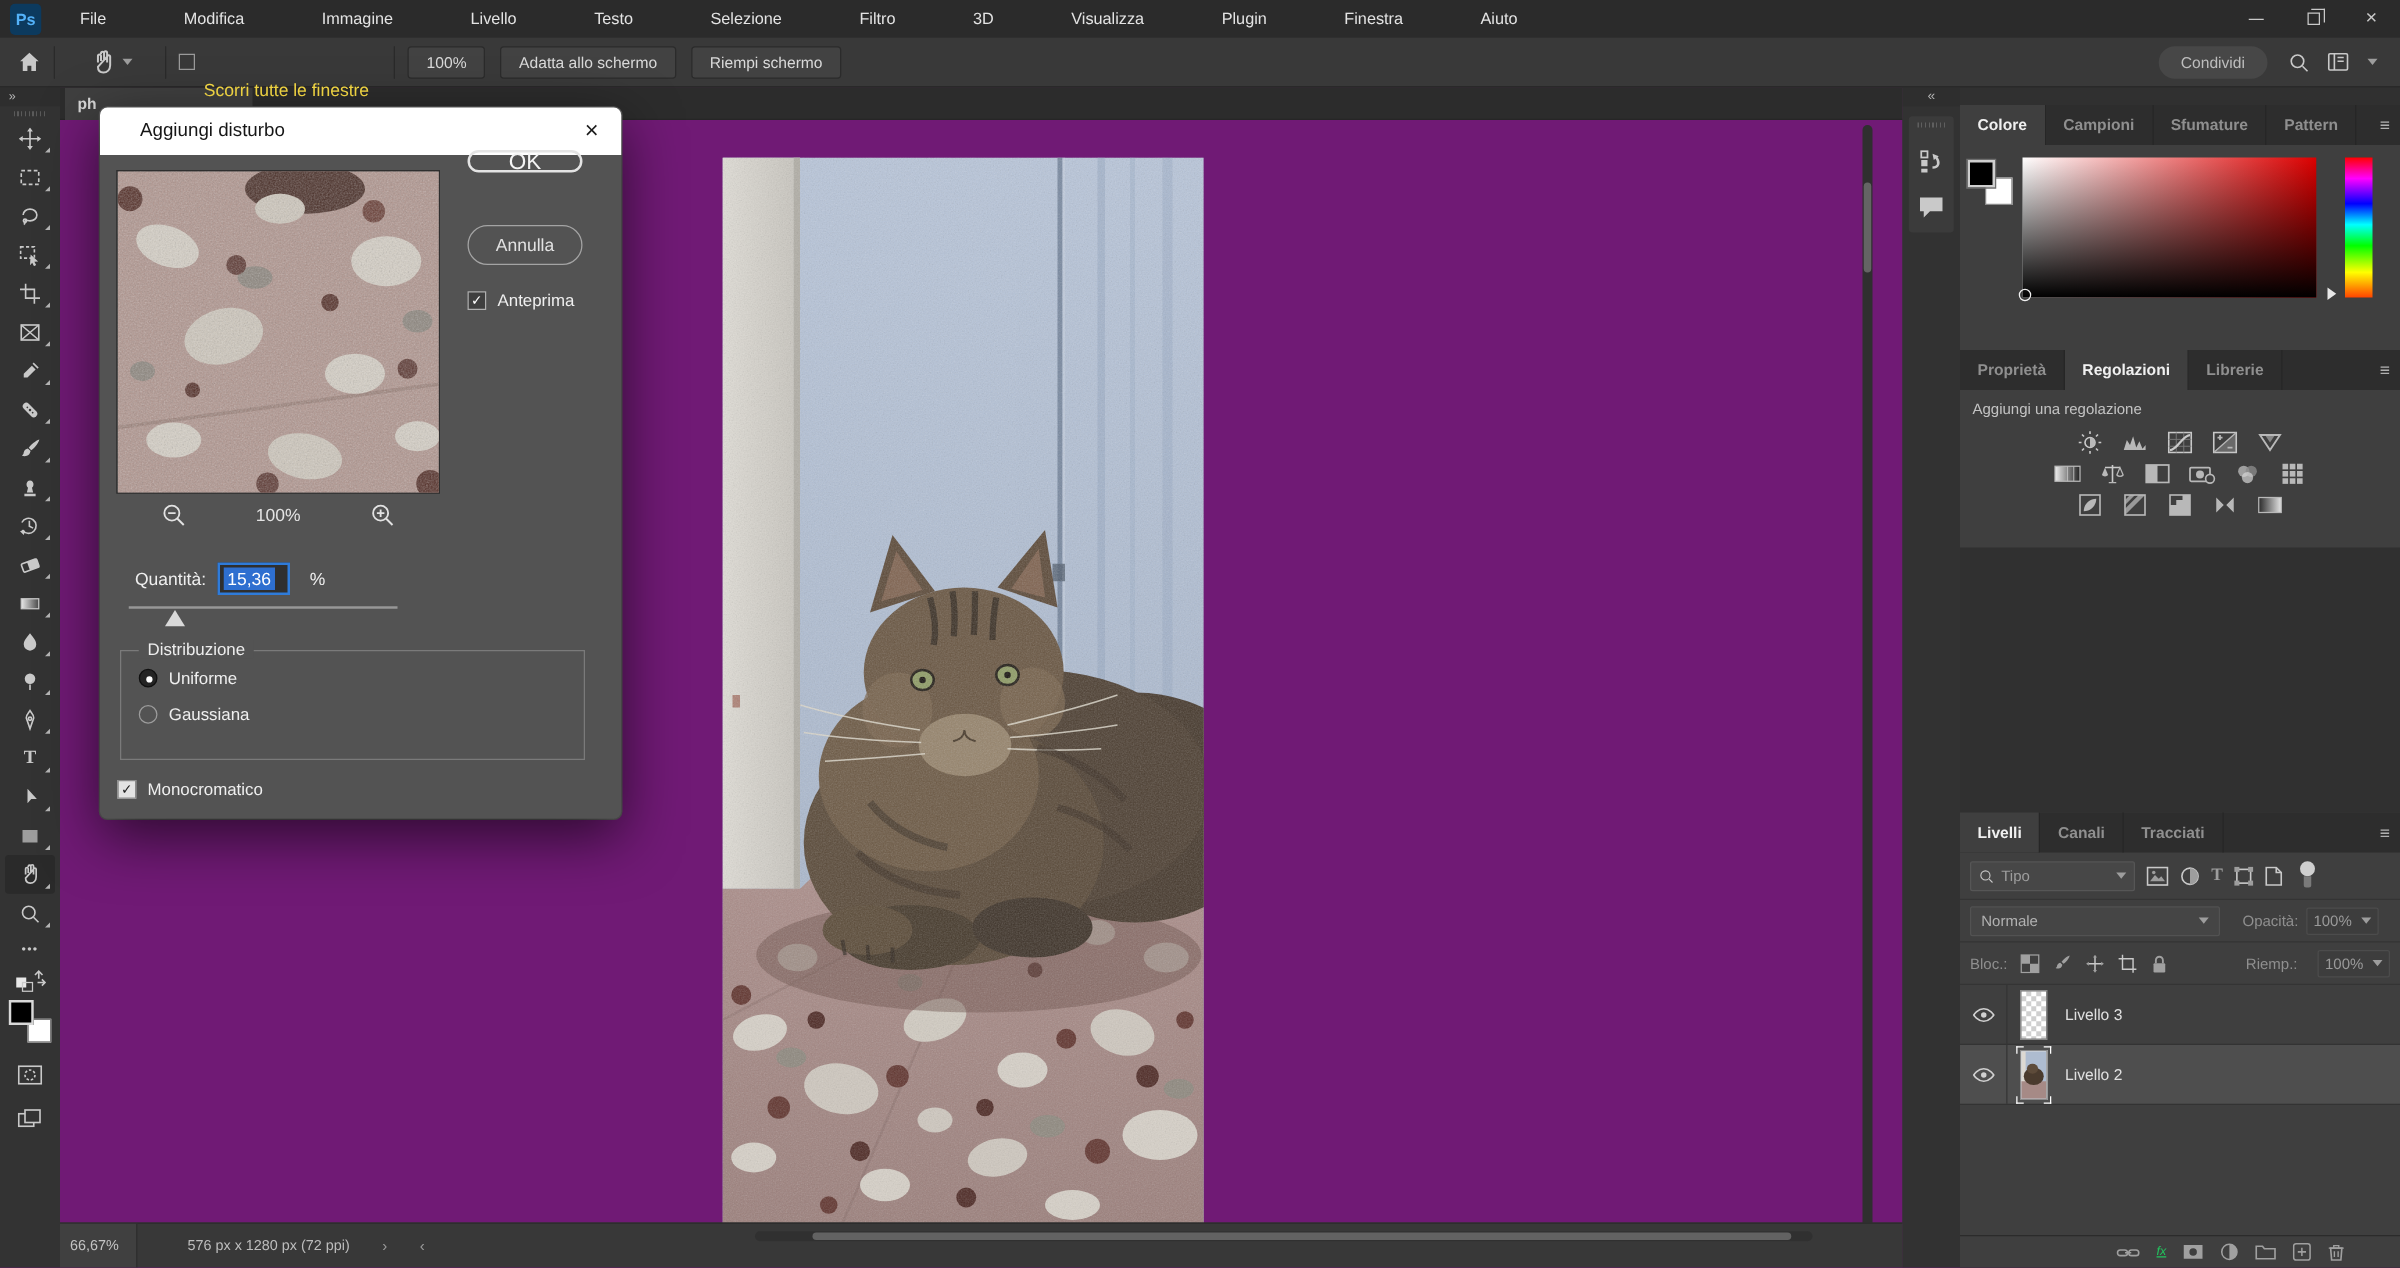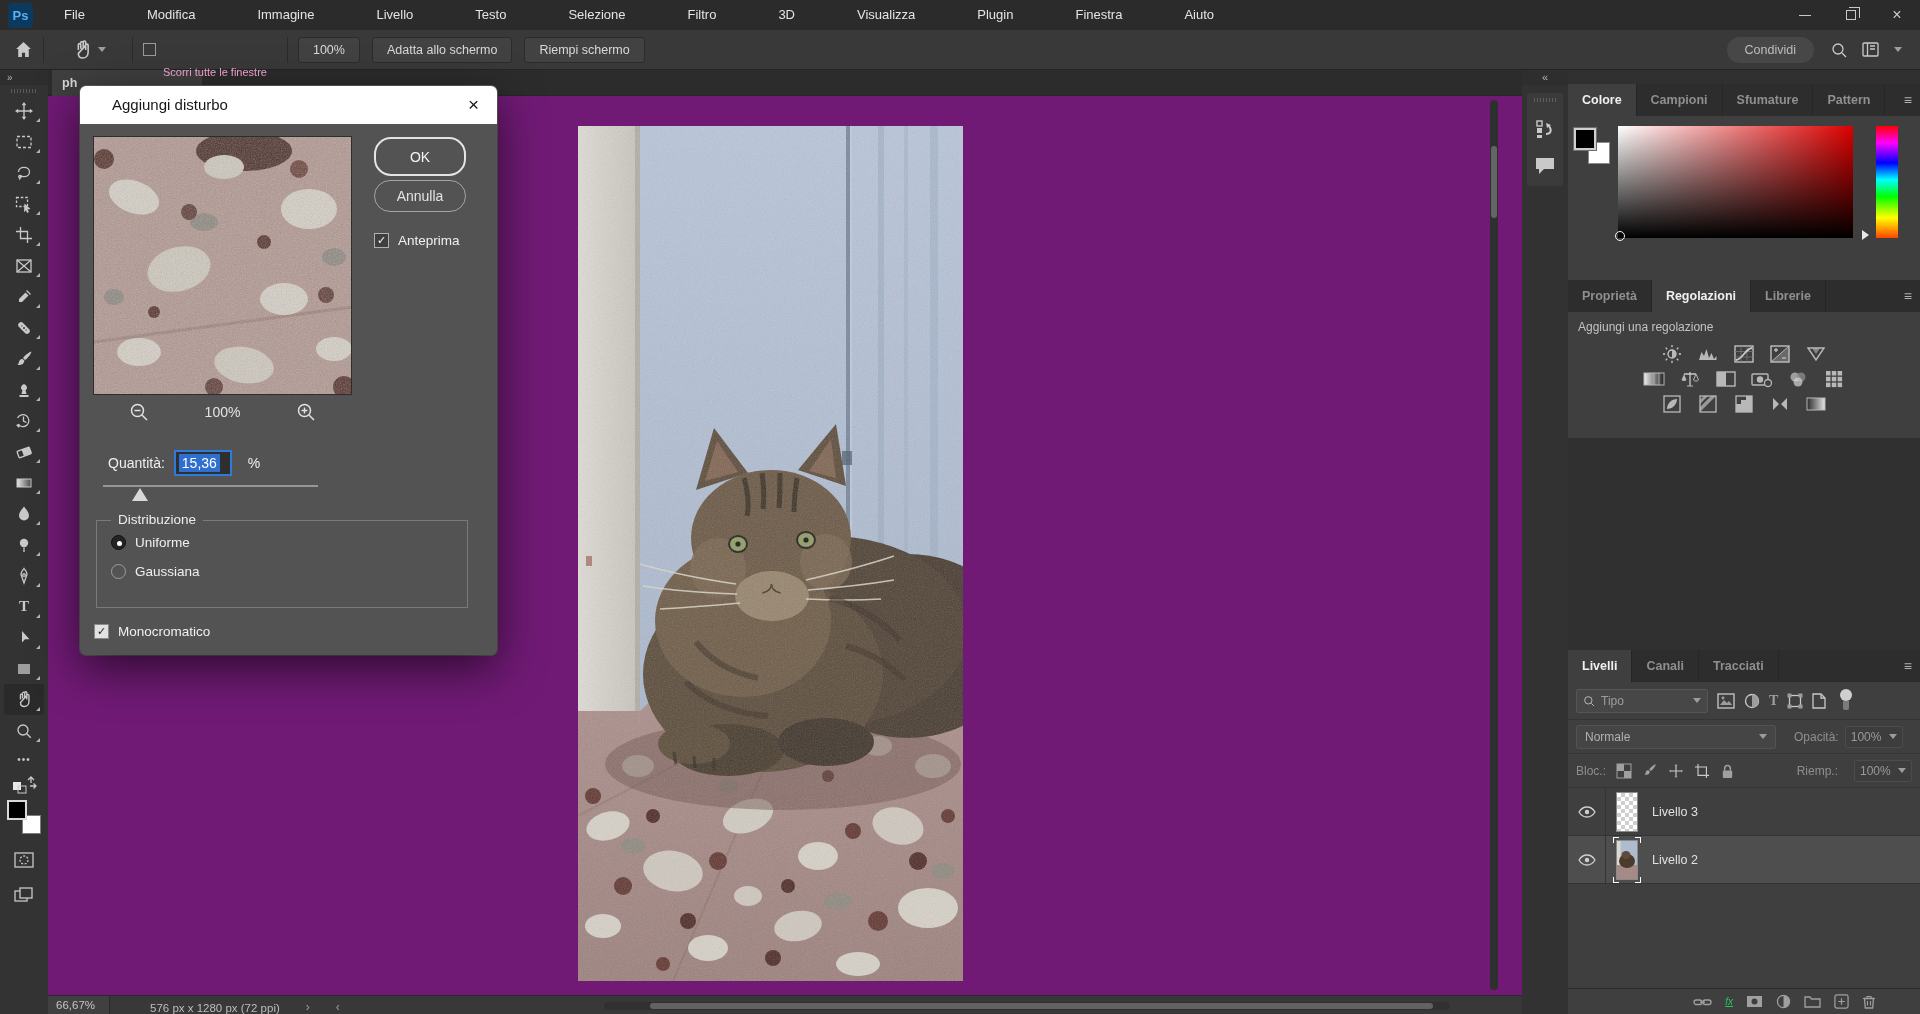--- a/index.html
+++ b/index.html
@@ -20,21 +20,21 @@
   .restore-glyph:before { content:""; position:absolute; left:2px; top:-4px; width:10px; height:10px; border:1px solid #c9c9c9; border-left:none; border-bottom:none; }
   .close-glyph { font-size:16px; line-height:1; color:#c9c9c9; }
 
   
   #optionsbar { position:absolute; left:0; top:30px; width:1920px; height:40px; background:#393939; border-bottom:1px solid #242424; display:flex; align-items:center; z-index:39; }
   .ob-sep { width:1px; height:26px; background:#2a2a2a; margin:0 10px; }
   #home-icon { margin-left:14px; }
   #hand-preset { display:flex; align-items:center; margin-left:18px; gap:4px; }
   .chev { width:0; height:0; border:4px solid transparent; border-top:5px solid #9d9d9d; margin-top:4px; }
   .ob-check { width:13px; height:13px; border:1px solid #9a9a9a; background:transparent; margin-right:7px; }
-  .ob-checklabel { color:#f9a8d4; font-size:11px;margin-top:44px; }
+  .ob-checklabel { color:#fde047; font-size:14px;margin-top:44px; }
   .ob-btn { height:26px; padding:0 14px; background:#424242; border:1px solid #2b2b2b; border-radius:3px; color:#d9d9d9; font-size:12.5px; display:flex; align-items:center; margin-right:12px; }
   #share-btn { margin-left:auto; height:26px; padding:0 18px; background:#474747; border-radius:14px; color:#bdbdbd; display:flex; align-items:center; font-size:12.5px; }
   #ob-right { display:flex; align-items:center; gap:14px; margin:0 18px 0 16px; }
 
   
   #toolbar { position:absolute; left:0; top:70px; width:48px; height:944px; background:#333333; z-index:30; }
   #toolbar-collapse { height:15px; background:#2e2e2e; color:#b3b3b3; font-size:10px; padding-left:7px; line-height:15px; }
   #toolbar-grip { width:26px; height:4px; margin:4px auto 2px; background:repeating-linear-gradient(90deg,#5a5a5a 0 1px,transparent 1px 3px); }
   .tool { width:40px; height:31px; margin:0 auto; display:flex; align-items:center; justify-content:center; position:relative; }
   .tool.sel { background:#2a2a2a; border-radius:3px; }
@@ -44,21 +44,21 @@
   #bg-swatch { position:absolute; right:0; bottom:0; width:19px; height:19px; background:#fff; border:1px solid #7c7c7c; }
   #mini-swap { display:flex; align-items:flex-end; justify-content:center; gap:3px; height:22px; }
 
   
   #canvas-area { position:absolute; left:48px; top:70px; width:1474px; height:944px; background:#701a75; }
   #doc-tabbar { position:absolute; left:0; top:0; width:100%; height:26px; background:#2c2c2c; border-bottom:1px solid #262626; }
   #doc-tab { position:absolute; left:4px; top:0; width:150px; height:26px; background:#3f3f3f; color:#d8d8d8; font-size:12.5px; line-height:26px; padding-left:10px; font-weight:bold; }
   #photo { position:absolute; left:530px; top:56px; width:385px; height:855px; }
   #v-scroll { position:absolute; right:24px; top:30px; width:8px; height:890px; background:#2f2f2f; border-radius:4px; }
   #v-thumb { position:absolute; left:1px; top:46px; width:6px; height:72px; background:#646464; border-radius:3px; }
-  #statusbar { position:absolute; left:0; bottom:0; width:100%; height:19px; background:#383838; border-top:1px solid #2a2a2a; display:flex; align-items:flex-end; font-size:11.5px; color:#c4c4c4; }
+  #statusbar { position:absolute; left:0; bottom:0; width:100%; height:36px; background:#383838; border-top:1px solid #2a2a2a; display:flex; align-items:center; font-size:11.5px; color:#c4c4c4; }
   #status-zoom { width:62px; height:100%; background:#404040; border-right:1px solid #2a2a2a; display:flex; align-items:center; padding-left:8px; }
   #status-size { margin-left:40px; color:#bdbdbd; }
   .status-arrow { color:#9a9a9a; margin-left:26px; font-size:12px; }
   #h-scroll { position:absolute; left:556px; top:6px; width:846px; height:8px; background:#303030; border-radius:4px; }
   #h-thumb { position:absolute; left:46px; top:1px; width:783px; height:6px; background:#626262; border-radius:3px; }
 
   
   #rightstrip { position:absolute; left:1522px; top:70px; width:46px; height:944px; background:#323232; }
   #rs-collapse { text-align:center; color:#b3b3b3; font-size:11px; height:15px; line-height:15px; background:#2e2e2e; }
   #rs-panel { width:36px; margin:8px auto 0; background:#3b3b3b; border-radius:3px; padding:5px 0 10px; display:flex; flex-direction:column; align-items:center; gap:16px; }
@@ -136,21 +136,21 @@
   .radio-row { display:flex; align-items:center; margin:14px 0 0 14px; gap:9px; }
   .radio { width:15px; height:15px; border-radius:50%; }
   .radio.on { background:#242424; border:1px solid #101010; position:relative; }
   .radio.on:after { content:""; position:absolute; left:4.5px; top:4.5px; width:5px; height:5px; border-radius:50%; background:#fff; }
   .radio.off { border:1px solid #9c9c9c; }
   .radio-label { color:#efefef; font-size:13.5px; }
   #mono-row { position:absolute; left:14px; top:538px; display:flex; align-items:center; gap:9px; }
   .dlg-check-dark { width:15px; height:15px; background:#3f3f3f; border:1px solid #b0b0b0; color:#fff; font-size:11px; display:flex; align-items:center; justify-content:center; }
   .dlg-check-light { width:15px; height:15px; background:#e2e2e2; border:1px solid #8a8a8a; color:#1c1c1c; font-size:11px; display:flex; align-items:center; justify-content:center; }
   .dlg-btn { position:absolute; left:294px; width:92px; display:flex; align-items:center; justify-content:center; border-radius:17px; color:#f4f4f4; background:transparent; }
-  #ok-btn { top:51px; height:39px; border:2px solid #e4e4e4; font-size:14px; }
+  #ok-btn { top:34px; height:18px; border:2px solid #e4e4e4; font-size:18px; }
   #cancel-btn { top:94px; height:32px; border:1px solid #a4a4a4; font-size:14px; color:#e2e2e2; }
   #preview-row { position:absolute; left:294px; top:147px; display:flex; align-items:center; gap:9px; }
 </style>
 </head>
 <body>
 
 <div id="menubar">
   <div id="ps-logo">Ps</div>
   <div class="menu-item">File</div>
   <div class="menu-item">Modifica</div>

